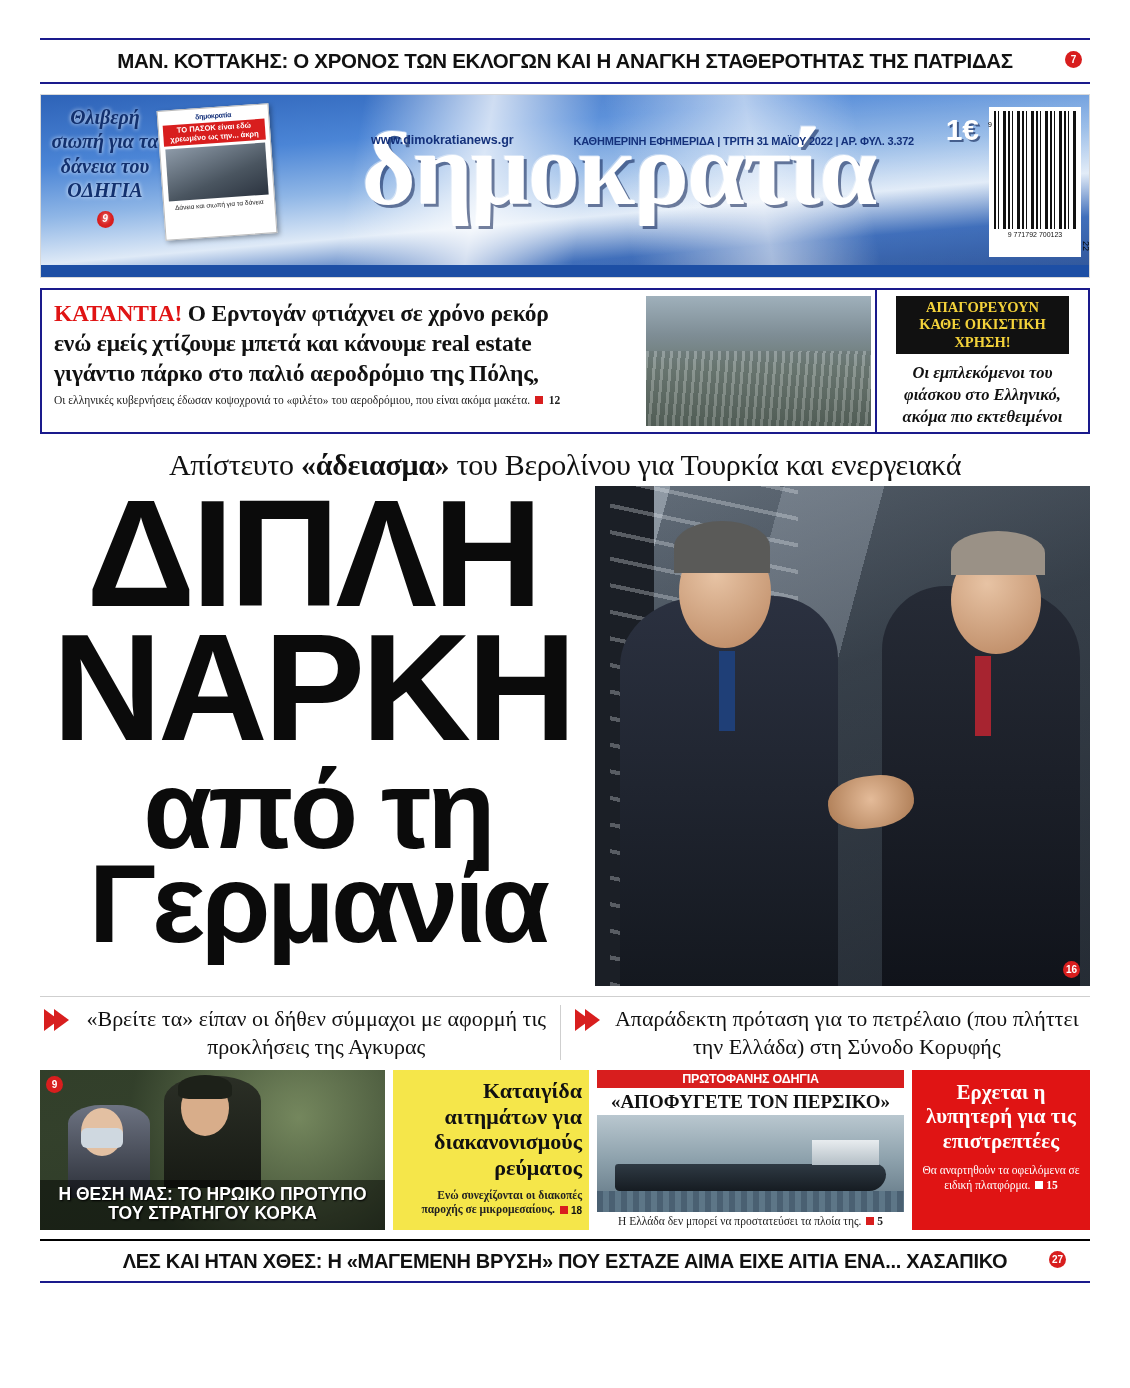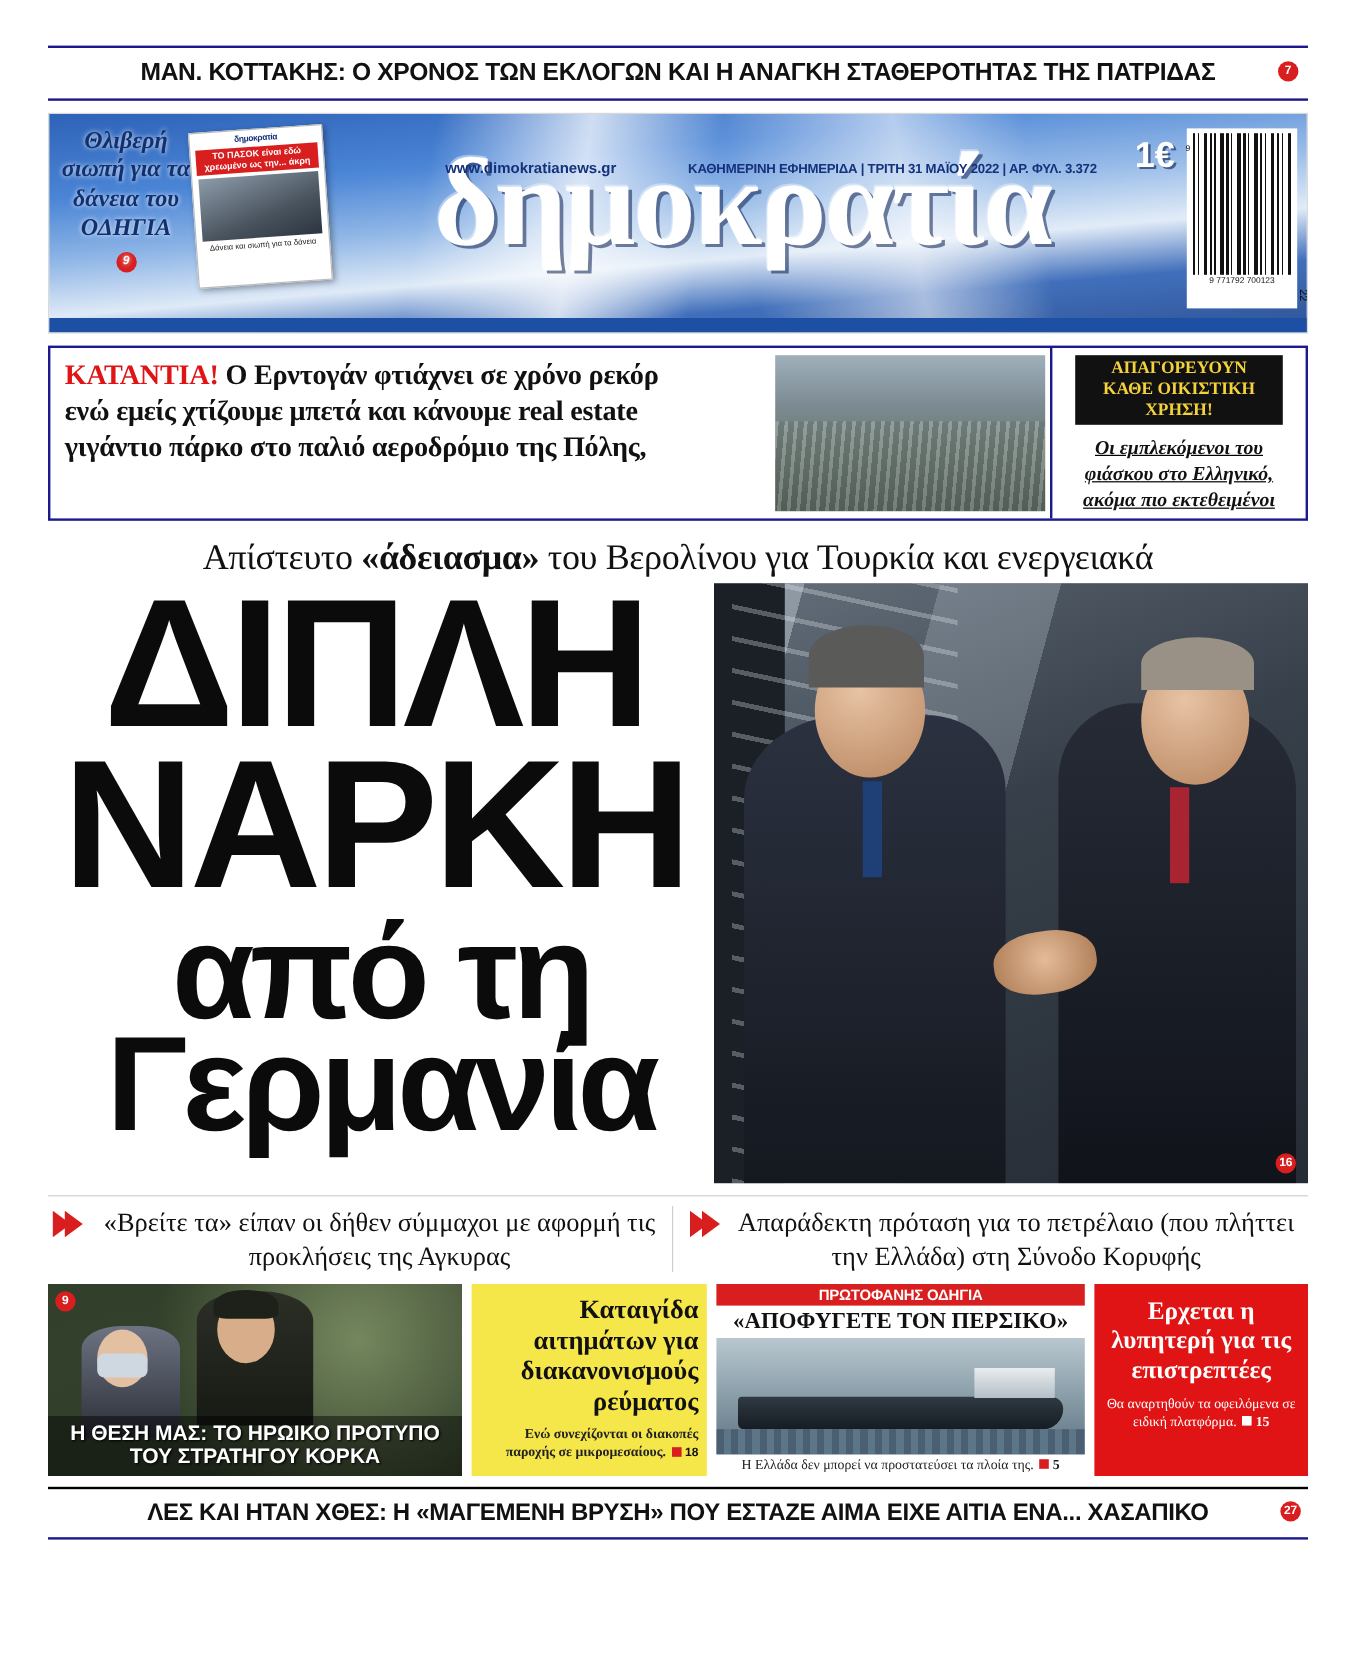--- a/index.html
+++ b/index.html
@@ -209,21 +209,20 @@
     content:"";
     position:absolute; left:0; right:0; bottom:0; height:58%;
     background: repeating-linear-gradient(95deg, rgba(255,255,255,.22) 0 3px, rgba(90,100,95,.25) 3px 8px);
   }
   .sb-right {
     flex: 1;
     border-left: 2px solid #1a1a8c;
     padding: 6px 19px;
     box-sizing: border-box;
     text-align: center;
-    text-decoration: underline;
   }
   .sb-right .hdr {
     display: inline-block;
     background: #111;
     color: #f3d23a;
     font-family: "Liberation Serif", serif;
     font-weight: bold;
     font-size: 14.5px;
     line-height: 1.2;
     padding: 3px 8px;
@@ -505,21 +504,21 @@
     position: relative;
   }
   .bottom-strip .txt {
     font-family: "Liberation Sans", sans-serif;
     font-weight: bold;
     font-size: 20px;
     color: #111;
     letter-spacing: -0.3px;
     white-space: nowrap;
   }
-  .bottom-strip .pagebadge { position:absolute; right: 6px; top: 10px; }
+  .bottom-strip .pagebadge { position:absolute; right: 24px; top: 10px; }
 </style>
 </head>
 <body>
 
 <div class="page">
 
   <div class="top-strip">
     <span class="txt">ΜΑΝ. ΚΟΤΤΑΚΗΣ: Ο ΧΡΟΝΟΣ ΤΩΝ ΕΚΛΟΓΩΝ ΚΑΙ Η ΑΝΑΓΚΗ ΣΤΑΘΕΡΟΤΗΤΑΣ ΤΗΣ ΠΑΤΡΙΔΑΣ</span>
     <span class="pagebadge">7</span>
   </div>
@@ -556,20 +555,25 @@
   </div>
 
   <div class="second-box">
     <div class="sb-left">
       <div class="line">
         <span class="red">ΚΑΤΑΝΤΙΑ!</span>
         <span>Ο Ερντογάν φτιάχνει σε χρόνο ρεκόρ</span>
       </div>
       <div class="line">ενώ εμείς χτίζουμε μπετά και κάνουμε real estate</div>
       <div class="line">γιγάντιο πάρκο στο παλιό αεροδρόμιο της Πόλης,</div>
+      <div class="sb-sub">
+        <span>Οι ελληνικές κυβερνήσεις έδωσαν κοψοχρονιά το «φιλέτο» του αεροδρόμιου, που είναι ακόμα μακέτα.</span>
+        <span class="sq"></span>
+        <b>12</b>
+      </div>
     </div>
     <div class="sb-photo"></div>
     <div class="sb-right">
       <div class="hdr">ΑΠΑΓΟΡΕΥΟΥΝ ΚΑΘΕ ΟΙΚΙΣΤΙΚΗ ΧΡΗΣΗ!</div>
       <div class="body">Οι εμπλεκόμενοι του φιάσκου στο Ελληνικό, ακόμα πιο εκτεθειμένοι</div>
     </div>
   </div>
 
   <div class="kicker">
     <span>Απίστευτο </span><b>«άδειασμα»</b><span> του Βερολίνου για Τουρκία και ενεργειακά</span>

